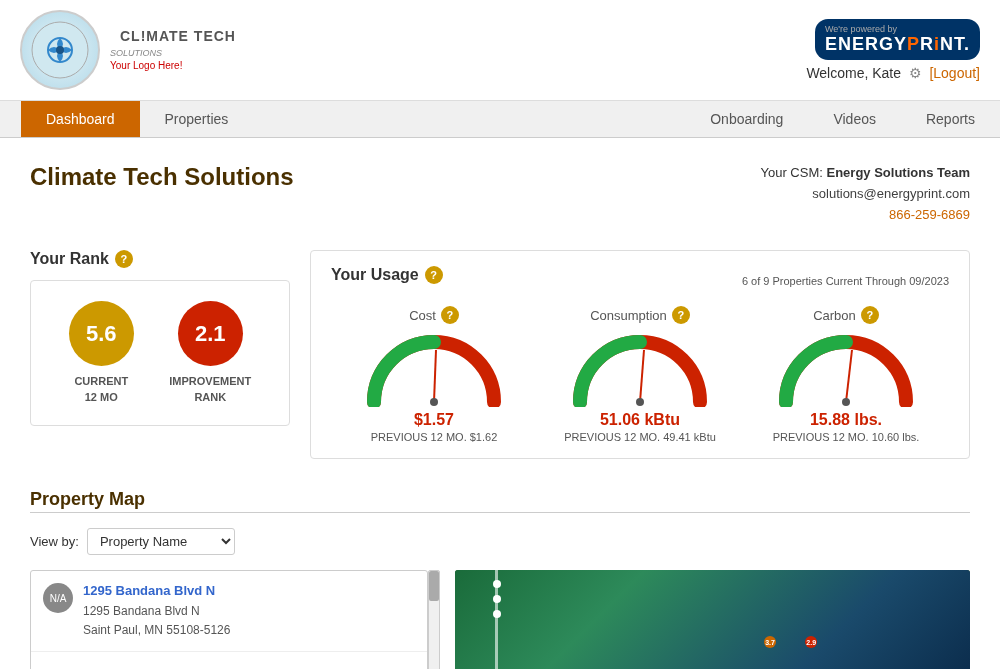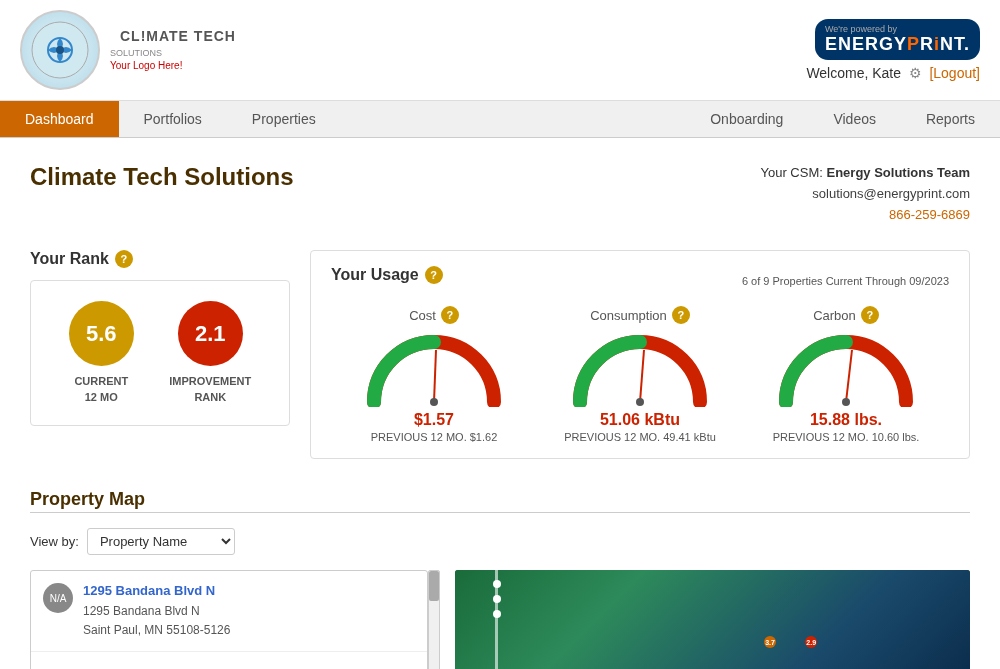--- a/index.html
+++ b/index.html
@@ -5,35 +5,35 @@
     * { box-sizing: border-box; margin: 0; padding: 0; }
     body { font-family: Arial, sans-serif; background: #e8e8e8; width: 1000px; }
 
     
     .header { background: #fff; display: flex; align-items: center; justify-content: space-between; padding: 10px 20px; border-bottom: 1px solid #ddd; }
     .logo-area { display: flex; align-items: center; gap: 10px; }
     .logo-circle { width: 80px; height: 80px; border-radius: 50%; background: radial-gradient(circle, #e8f4f8, #b0d8e8); display: flex; align-items: center; justify-content: center; overflow: hidden; border: 2px solid #ccc; }
     .logo-circle svg { width: 60px; height: 60px; }
     .logo-text { font-size: 11px; color: #555; line-height: 1.4; }
     .logo-text .brand { font-size: 14px; font-weight: bold; color: #555; letter-spacing: 1px; margin-left: 10px; }
-    .logo-text .tagline { color: #888; font-size: 9px; }
+    .logo-text .tagline { color: #888; font-size: 9px; font-style: italic; }
     .logo-text .your-logo { color: #cc0000; font-weight: normal; font-size: 10px; }
     .header-right { display: flex; flex-direction: column; align-items: flex-end; gap: 5px; }
     .energyprint-badge { background: #003366; padding: 5px 10px; border-radius: 13px; font-size: 11px; color: #fff; }
     .energyprint-badge .powered { font-size: 9px; color: #aaa; display: block; }
     .welcome-text { font-size: 14px; color: #333; }
     .welcome-text .gear { color: #888; margin: 0 4px; }
     .welcome-text a { color: #cc6600; text-decoration: none; }
 
     
     .nav-bar { display: flex; background: #f0f0f0; border-bottom: 1px solid #ccc; }
     .nav-left { display: flex; }
     .nav-right { display: flex; margin-left: auto; }
     .nav-tab { padding: 10px 25px; font-size: 14px; cursor: pointer; border: none; background: none; color: #555; }
-    .nav-tab.active { background: #cc6600; color: #fff; } 
+    .nav-tab.active { background: #cc6600; color: #fff; margin-left: 21px; } 
 
     
     .main { background: #fff; padding: 25px 30px; min-height: 500px; }
     .page-title { font-size: 24px; font-weight: bold; color: #4a3000; margin-bottom: 5px; }
     .csm-info { text-align: right; font-size: 13px; color: #333; line-height: 1.6; }
     .csm-info a { color: #404040; text-decoration: none; }
     .csm-info .phone { color: #cc6600; }
 
     .header-row { display: flex; justify-content: space-between; align-items: flex-start; margin-bottom: 25px; }
 
@@ -121,21 +121,20 @@
       <span>Welcome, Kate</span>
       <span class="gear">⚙</span>
       <a href="#">[Logout]</a>
     </div>
   </div>
 </div>
 
 <div class="nav-bar">
   <div class="nav-left">
     <button class="nav-tab active">Dashboard</button>
-    <button class="nav-tab">Portfolios</button>
     <button class="nav-tab">Properties</button>
   </div>
   <div class="nav-right">
     <button class="nav-tab">Onboarding</button>
     <button class="nav-tab">Videos</button>
     <button class="nav-tab">Reports</button>
   </div>
 </div>
 
 <div class="main">

